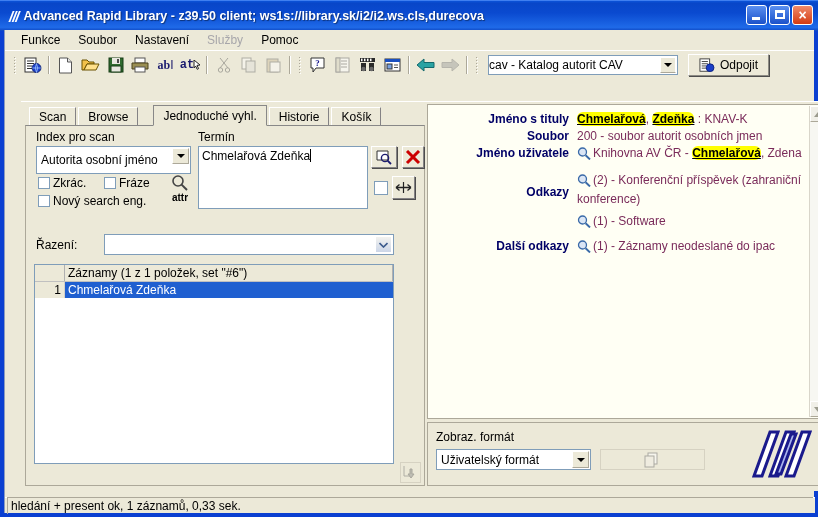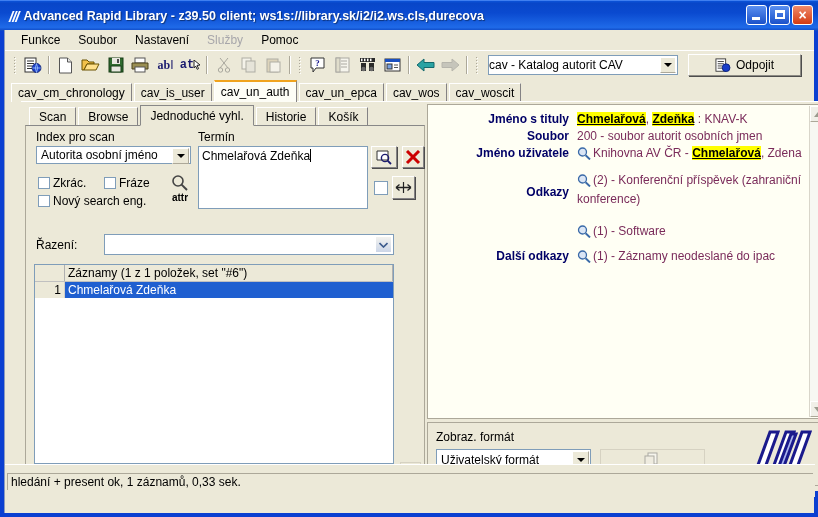--- a/index.html
+++ b/index.html
@@ -73,21 +73,21 @@
     border:1px solid #7f9db9;display:flex;align-items:center;box-sizing:border-box;
     font-size:12px;position:relative;
   }
   .tb-combo .arrow{
     position:absolute;right:1px;top:1px;width:16px;height:16px;
     background:#ece9d8;border:1px solid #fff;border-right-color:#aca99;border-bottom-color:#aca899;
     display:flex;align-items:center;justify-content:center;box-sizing:border-box;
   }
   .caret{width:0;height:0;border-left:4px solid transparent;border-right:4px solid transparent;border-top:4px solid #000;}
   .tb-button{
-    margin-left:10px;height:22px;padding:0 26px;display:flex;align-items:center;gap:5px;
+    margin-left:10px;height:22px;padding:0 10px;display:flex;align-items:center;gap:5px;
     background:#ece9d8;border:1px solid #fff;border-right-color:#8d8b84;border-bottom-color:#8d8b84;
     box-shadow:1px 1px 0 #4d4d4d;font-size:12px;cursor:default;box-sizing:border-box;text-align:right;
   }
   
   #maintabs{
     height:22px;background:#ece9d8;display:flex;align-items:flex-end;
     padding-left:6px;margin-top:1px;position:relative;
   }
   .mtab{
     height:19px;padding:0 6px;display:flex;align-items:center;font-size:12px;
@@ -107,29 +107,29 @@
   #leftpane{position:absolute;left:4px;top:2px;width:400px;height:382px;}
   
   #subtabs{display:flex;align-items:flex-end;height:22px;padding-left:4px;}
   .stab{
     height:19px;padding:0 9px;display:flex;align-items:center;font-size:12px;
     background:#ece9d8;border:1px solid #fff;border-right-color:#848284;border-bottom:none;
     margin-right:2px;box-sizing:border-box;cursor:default;
   }
   .stab.active{
     height:21px;background:#ece9d8;border:1px solid #888;border-bottom:1px solid #ece9d8;
-    font-weight:normal;position:relative;z-index:2;
+    font-weight:normal;position:relative;z-index:2;margin-left:13px;
   }
   #leftbody{
     position:absolute;left:0;top:21px;width:400px;height:361px;
     background:#ece9d8;border:1px solid #aca899;border-top-color:#888;box-sizing:border-box;
   }
   .lbl{font-size:12px;color:#000;text-align:center;}
   .combo{
-    background:#fff;border:1px solid #7f9db9;height:18px;box-sizing:border-box;
+    background:#fff;border:1px solid #7f9db9;height:28px;box-sizing:border-box;
     display:flex;align-items:center;padding-left:4px;font-size:12px;position:relative;
   }
   .combo .arrow{
     position:absolute;right:1px;top:1px;width:17px;height:16px;background:#ece9d8;
     border:1px solid #fff;border-right-color:#aca899;border-bottom-color:#aca899;
     display:flex;align-items:center;justify-content:center;box-sizing:border-box;
   }
   .cb{display:flex;align-items:center;gap:3px;font-size:12px;cursor:default;}
   .cbbox{
     width:12px;height:12px;background:#fff;border:1px solid #7f9db9;
@@ -187,21 +187,21 @@
   }
   #detailinner{position:absolute;left:0;top:0;right:17px;top:0;bottom:0;padding:6px 0 0 0;}
   .drow{display:flex;margin-bottom:1px;}
   .dlabel{
     width:149px;text-align:right;padding-right:8px;box-sizing:border-box;
     font-weight:bold;color:#000066;font-size:12px;line-height:16px;
   }
   .dval{
     flex:1;color:#7a2b5a;font-size:12px;line-height:16px;padding-right:4px;
   }
-  .hl{background:#ffff00;color:#000000;font-weight:bold;text-decoration:underline;}
+  .hl{background:#ffff00;color:#000000;font-weight:bold;text-decoration:underline;border-radius:6px;}
   .maglass{display:inline-block;width:15px;vertical-align:-3px;margin-right:1px;}
   
   .vsb{
     position:absolute;right:1px;top:1px;bottom:1px;width:16px;background:#f7f7f2;
     border-left:1px solid #d9d6ca;box-sizing:border-box;
   }
   .sbbtn{
     width:16px;height:16px;background:#f0efe8;
     border:1px solid #fff;border-right-color:#aca899;border-bottom-color:#aca899;
     display:flex;align-items:center;justify-content:center;box-sizing:border-box;
@@ -223,21 +223,21 @@
     display:flex;align-items:center;justify-content:center;box-sizing:border-box;
   }
   #copybtn{
     position:absolute;left:172px;top:26px;width:105px;height:21px;
     background:#ece9d8;border:1px solid #d6d2c2;box-sizing:border-box;
     display:flex;align-items:center;justify-content:center;
   }
   #logo{position:absolute;right:8px;top:5px;width:78px;height:52px;}
   
   #statusbar{
-    position:absolute;left:0;bottom:16px;width:810px;height:33px;
+    position:absolute;left:0;bottom:0;width:810px;height:16px;
     background:#ece9d8;border-top:1px solid #fff;box-sizing:border-box;
     display:flex;align-items:center;
   }
   #statusinner{
     margin:1px 2px;height:17px;flex:1;border:1px solid #aca899;border-right:none;border-bottom:none;
     box-sizing:border-box;font-size:12px;display:flex;align-items:center;padding-left:3px;
   }
   #downbtn{
     position:absolute;left:374px;top:336px;width:21px;height:21px;
     background:#ece9d8;border:1px solid #d6d2c2;box-sizing:border-box;
@@ -405,28 +405,20 @@
           <line x1="3" y1="4" x2="10" y2="4" stroke="#333"></line>
             <line x1="3" y1="6.5" x2="10" y2="6.5" stroke="#333"></line>
           <line x1="3" y1="9" x2="8" y2="9" stroke="#333"></line>
             <line x1="3" y1="11.5" x2="9" y2="11.5" stroke="#333"></line>
           <circle cx="12.5" cy="11" r="4.4" fill="#1a3ec8" stroke="#0a1f7a"></circle>
         </svg>
         <span>Odpojit</span>
       </div>
     </div>
 
-    <div id="maintabs">
-      <div class="mtab">cav_cm_chronology</div>
-      <div class="mtab">cav_is_user</div>
-      <div class="mtab active">cav_un_auth</div>
-      <div class="mtab">cav_un_epca</div>
-      <div class="mtab">cav_wos</div>
-      <div class="mtab">cav_woscit</div>
-    </div>
 
     <div id="content">
 
       <div id="leftpane">
         <div id="subtabs">
           <div class="stab">Scan</div>
           <div class="stab">Browse</div>
           <div class="stab active">Jednoduché vyhl.</div>
           <div class="stab">Historie</div>
           <div class="stab">Košík</div>
@@ -554,21 +546,21 @@
                 <span class="maglass">
                   <svg width="14" height="13" viewBox="0 0 14 13">
                       <circle cx="5.5" cy="5" r="4" fill="#dbe6f5" stroke="#3a6aa8" stroke-width="1.3"></circle>
                       <line x1="8.6" y1="8.2" x2="13" y2="12.4" stroke="#3a6aa8" stroke-width="2"></line>
                     </svg>
                 </span><span>(2) - Konferenční příspěvek (zahraniční konference)</span>
               </div>
             </div>
 
 
-            <div class="drow" style="margin-top:16px;">
+            <div class="drow" style="margin-top:6px;">
               <div class="dlabel"></div>
               <div class="dval">
                 <span class="maglass">
                   <svg width="14" height="13" viewBox="0 0 14 13">
                       <circle cx="5.5" cy="5" r="4" fill="#dbe6f5" stroke="#3a6aa8" stroke-width="1.3"></circle>
                       <line x1="8.6" y1="8.2" x2="13" y2="12.4" stroke="#3a6aa8" stroke-width="2"></line>
                     </svg>
                 </span><span>(1) - Software</span>
               </div>
             </div>

